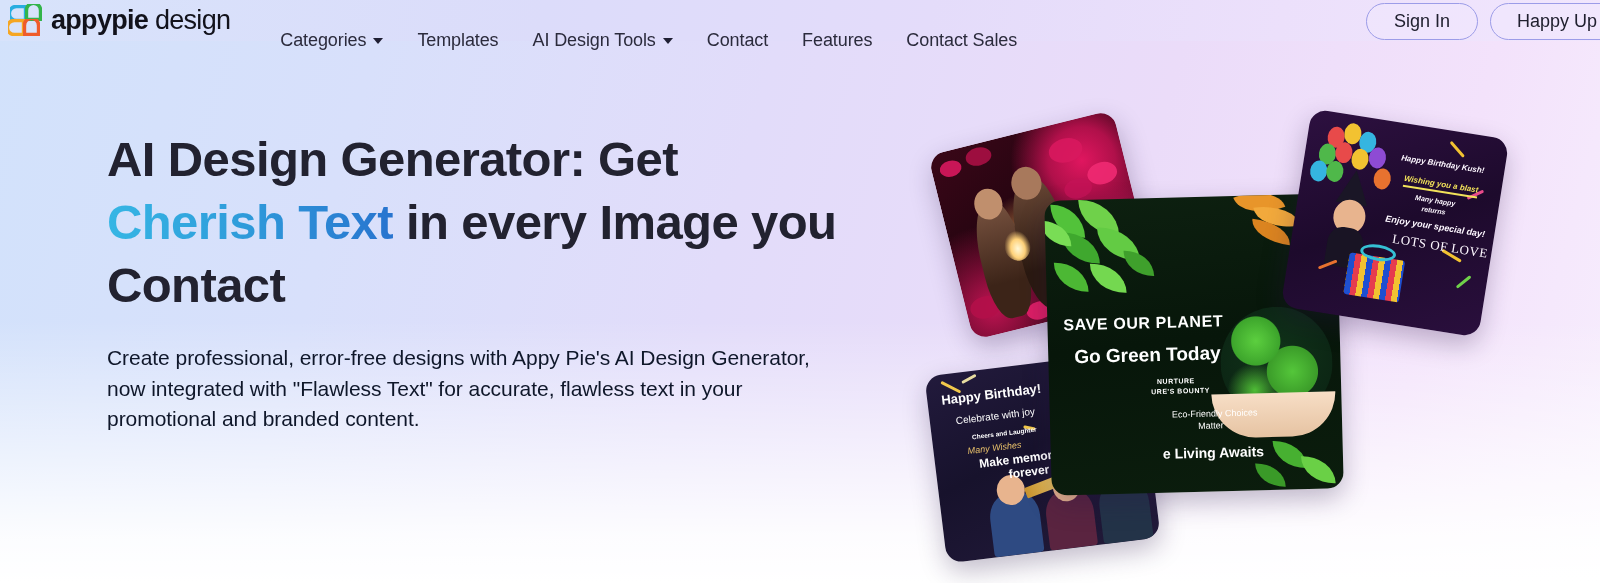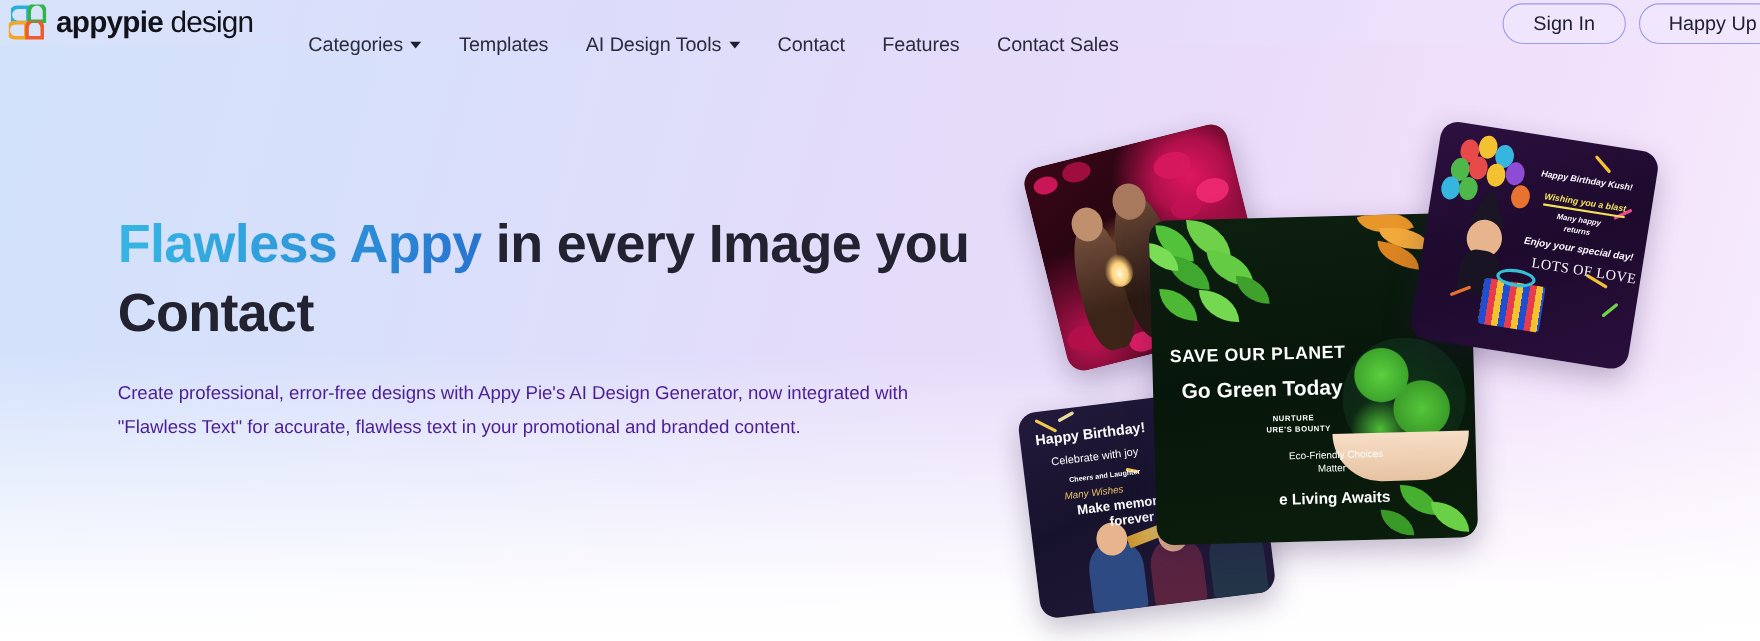--- a/index.html
+++ b/index.html
@@ -73,21 +73,21 @@
     font-size:49px; line-height:63px; font-weight:700;
     color:#222230; letter-spacing:-0.6px;
   }
   .grad {
     background:linear-gradient(90deg,#36b6e4 0%, #2f9ddb 45%, #2874cf 100%);
     -webkit-background-clip:text; background-clip:text;
     -webkit-text-fill-color:transparent; color:#2f9ddb;
   }
   p.sub {
     margin-top:26px; width:740px;
-    font-size:17px; line-height:30.5px; color:#4c1d95; letter-spacing:-0.05px;
+    font-size:21px; line-height:30.5px; color:#0f172a; letter-spacing:-0.05px;
   }
   .cta {
     margin-top:40px; width:280px; height:68px;
     background:#2563f0; border:none; border-radius:34px;
     color:#ffffff; font-size:23px; letter-spacing:-0.2px;
     display:flex; align-items:center; justify-content:center; gap:13px;
     cursor:pointer; font-family:"Liberation Sans", sans-serif;
   }
   .cta .arrow { font-size:22px; line-height:1; }
 
@@ -231,22 +231,22 @@
         <span>Sign In</span>
       </div>
       <div class="auth-btn">
         <span>Happy Up</span>
       </div>
     </div>
   </div>
 
   <div class="left">
     <h1 class="headline">
-      <br>
-      <span class="grad">Flawless Appy</span><span> in every Image you</span><br>
+      <span>AI Design Generator: Get</span><br>
+      <span class="grad">Cherish Text</span><span> in every Image you</span><br>
       <span>Contact</span>
     </h1>
     <p class="sub">Create professional, error-free designs with Appy Pie's AI Design Generator, now integrated with "Flawless Text" for accurate, flawless text in your promotional and branded content.</p>
   </div>
 
   <div class="collage">
 
     <div class="card card-romance">
       <div class="petal-dot" style="left:8px;top:10px;width:22px;height:16px;"></div>
       <div class="petal-dot" style="left:36px;top:4px;width:26px;height:18px;background:#a80f44;"></div>

